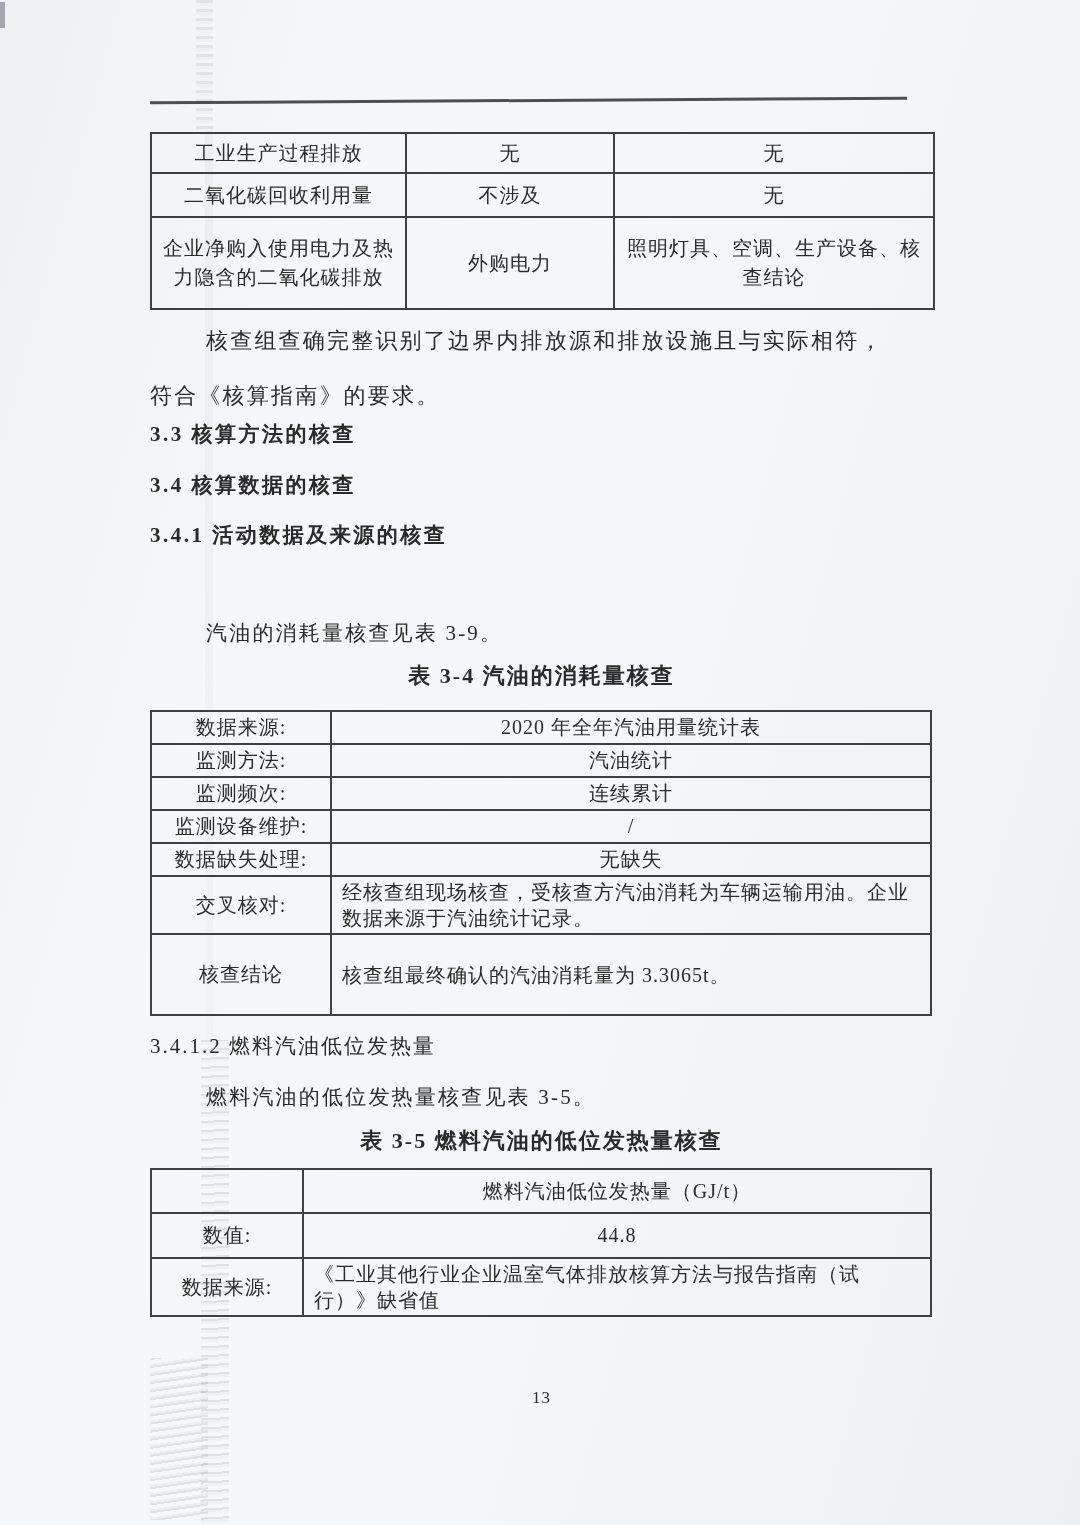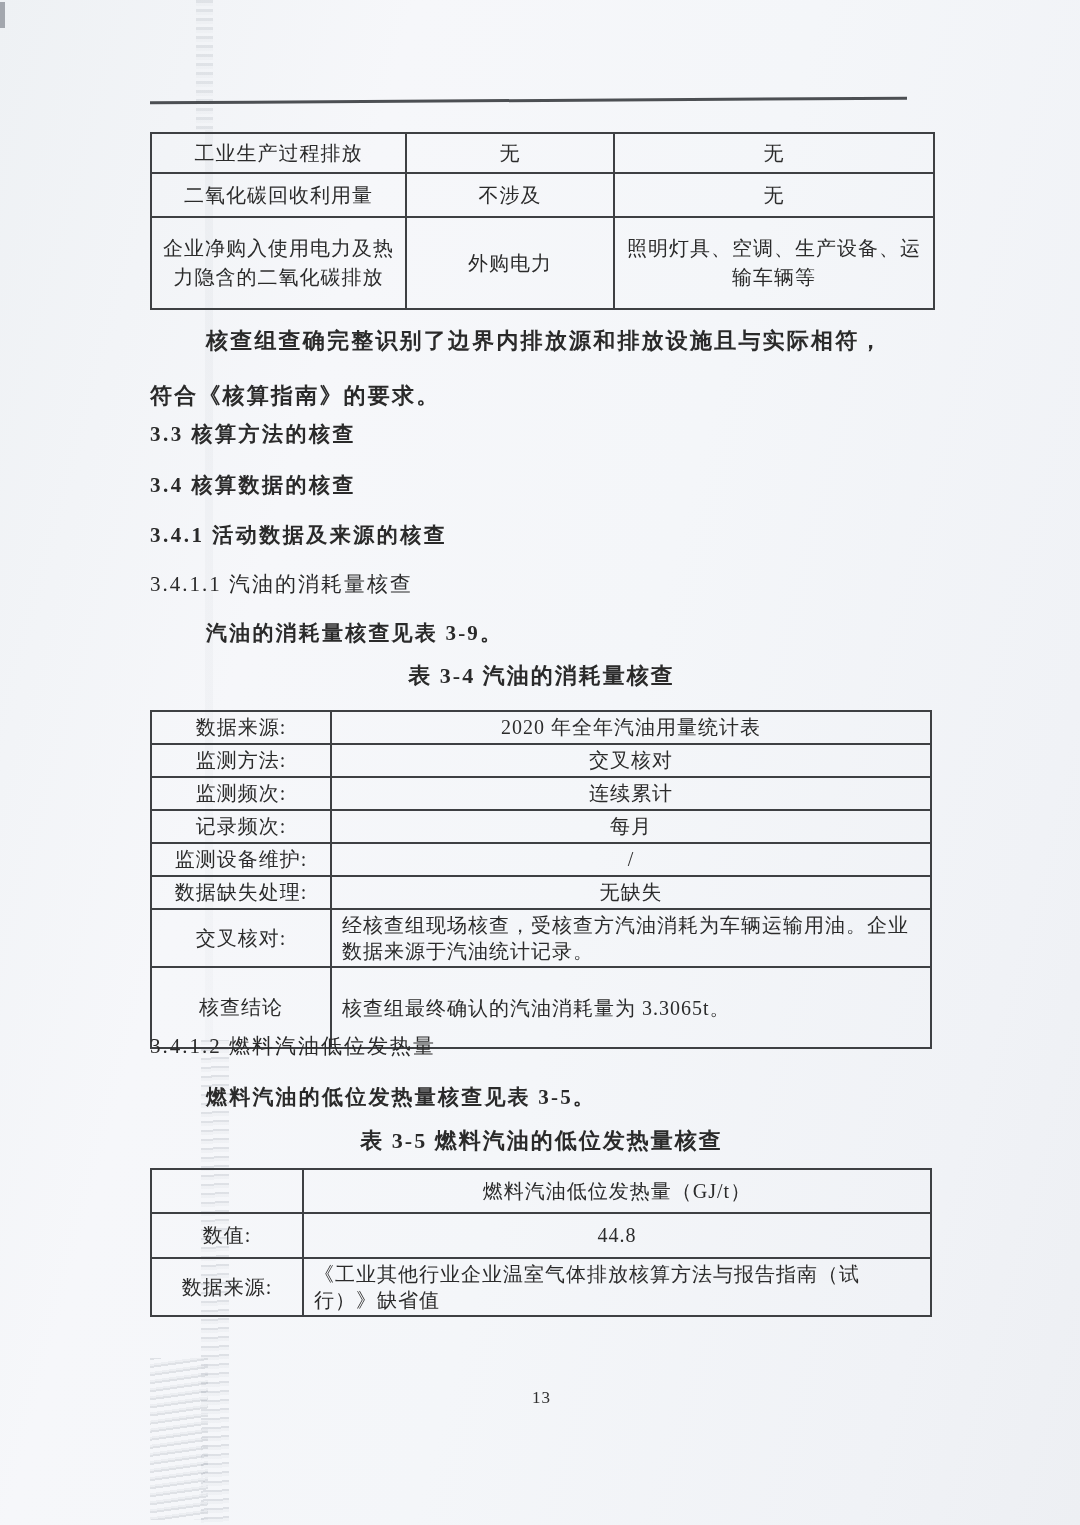--- a/index.html
+++ b/index.html
@@ -33,21 +33,20 @@
   td.c{text-align:center;}
   td.l{text-align:left;line-height:26px;}
   
   .t-boundary{left:150px;top:132px;width:783px;font-size:21px;}
   .t-boundary td{line-height:29px;}
   
   .para{
     left:150px;width:762px;
     font-size:22px;letter-spacing:2.2px;line-height:30px;
     white-space:nowrap;
-    font-weight:bold;
   }
   .indent{text-indent:56px;}
   .h-bold{
     left:150px;width:700px;
     font-size:21px;font-weight:700;letter-spacing:2.5px;
     white-space:nowrap;
   }
   .h-plain{
     left:150px;width:700px;
     font-size:21px;letter-spacing:2px;white-space:nowrap;
@@ -112,57 +111,52 @@
       <td class="c">无</td>
     </tr>
     <tr style="height:44px">
       <td class="c">二氧化碳回收利用量</td>
       <td class="c">不涉及</td>
       <td class="c">无</td>
     </tr>
     <tr style="height:92px">
       <td class="c">企业净购入使用电力及热力隐含的二氧化碳排放</td>
       <td class="c">外购电力</td>
-      <td class="c">照明灯具、空调、生产设备、运输车辆等</td>
+      <td class="c">照明灯具、空调、生产设备、核查结论</td>
     </tr>
   </tbody>
     </table>
 
   <div class="abs para indent" style="top:326px">核查组查确完整识别了边界内排放源和排放设施且与实际相符，</div>
   <div class="abs para" style="top:381px">符合《核算指南》的要求。</div>
 
   <div class="abs h-bold" style="top:420px">3.3 核算方法的核查</div>
   <div class="abs h-bold" style="top:471px">3.4 核算数据的核查</div>
   <div class="abs h-bold" style="top:521px">3.4.1 活动数据及来源的核查</div>
-  <div class="abs h-plain" style="top:570px">3.4.1.1 汽油的消耗量核查</div>
   <div class="abs para indent" style="top:618px;font-size:21px">汽油的消耗量核查见表 3-9。</div>
 
   <div class="abs tbl-title" style="top:661px">表 3-4 汽油的消耗量核查</div>
 
   <table class="abs scan t34">
     <colgroup>
         <col style="width:180px">
         <col style="width:600px">
       </colgroup>
     <tbody>
         <tr style="height:28px">
       <td class="c">数据来源:</td>
       <td class="c">2020 年全年汽油用量统计表</td>
     </tr>
     <tr style="height:29px">
       <td class="c">监测方法:</td>
-      <td class="c">交叉核对</td>
+      <td class="c">汽油统计</td>
     </tr>
     <tr style="height:28px">
       <td class="c">监测频次:</td>
       <td class="c">连续累计</td>
-    </tr>
-    <tr style="height:29px">
-      <td class="c">记录频次:</td>
-      <td class="c">每月</td>
     </tr>
     <tr style="height:29px">
       <td class="c">监测设备维护:</td>
       <td class="c">/</td>
     </tr>
     <tr style="height:28px">
       <td class="c">数据缺失处理:</td>
       <td class="c">无缺失</td>
     </tr>
     <tr style="height:53px">

